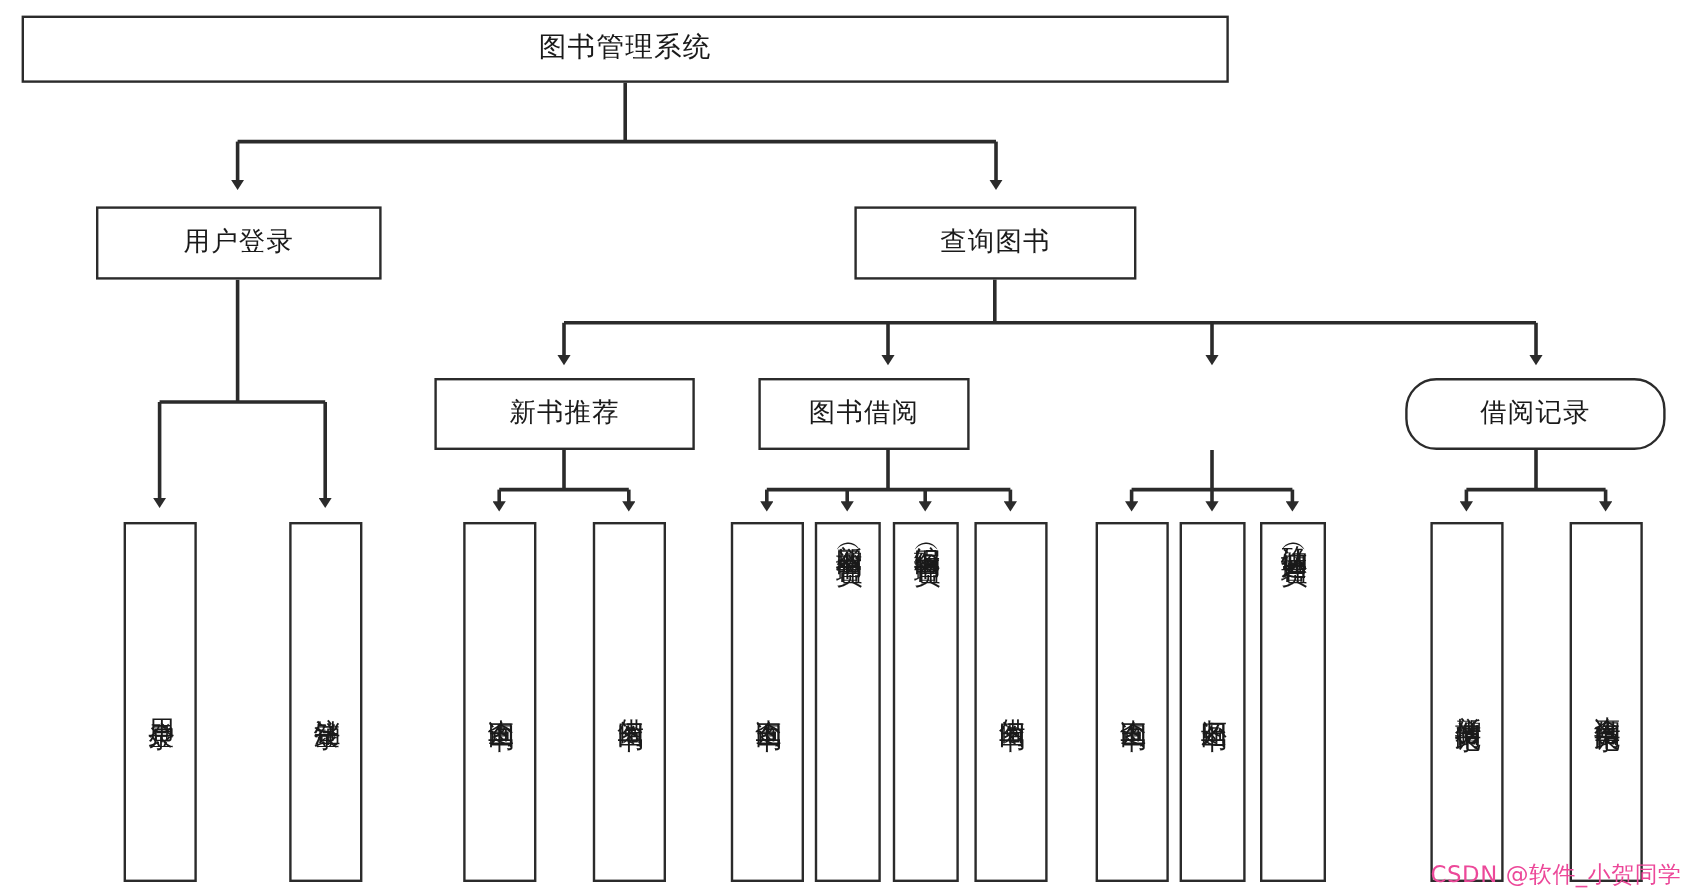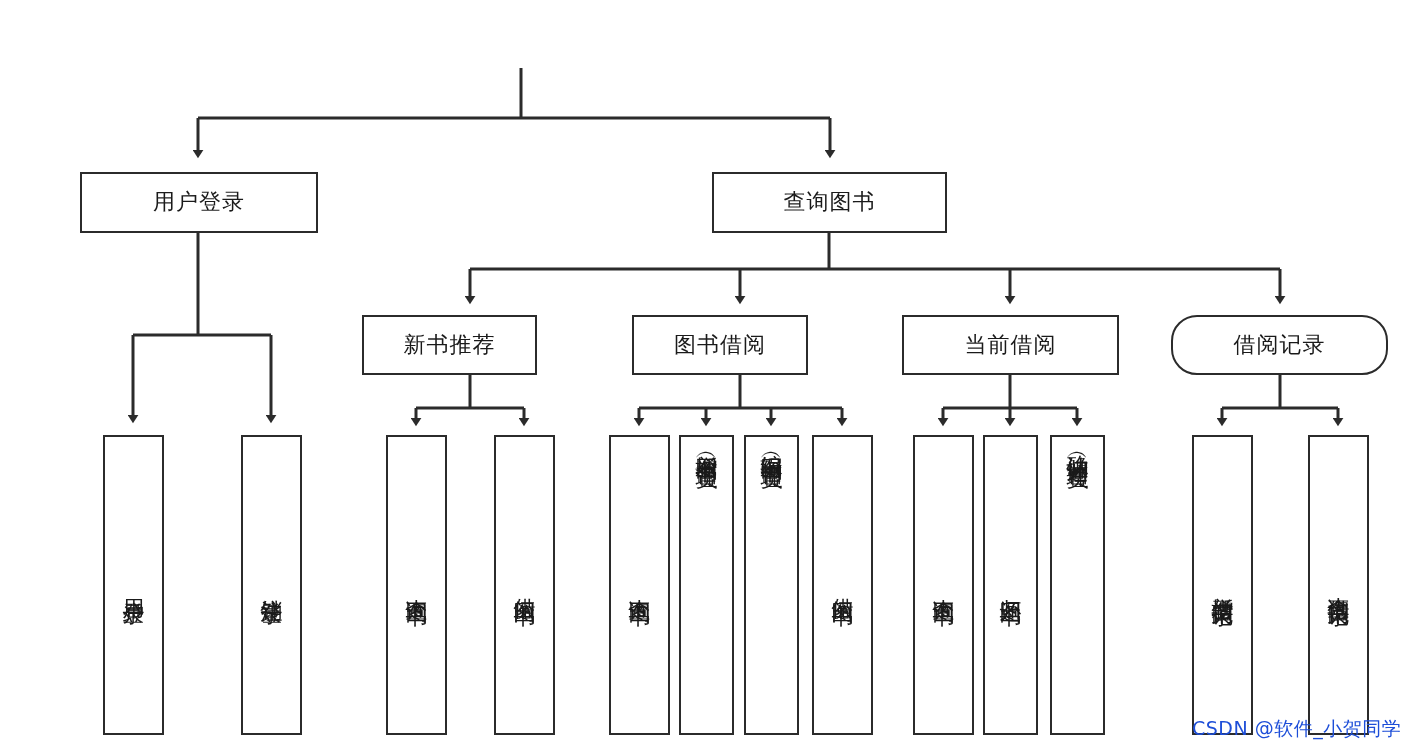--- a/index.html
+++ b/index.html
@@ -57,21 +57,21 @@
     letter-spacing: 2px;
     color: #1a1a1a;
     white-space: nowrap;
   }
   .node.v.center {
     align-items: center;
   }
   .watermark {
     position: absolute;
     font-size: 19px;
-    color: #1d4ed8;
+    color: #ec4899;
     letter-spacing: 0.5px;
     white-space: nowrap;
     font-family: "DejaVu Sans", "Liberation Sans", sans-serif;
   }
 </style>
 </head>
 <body>
 
 <div id="canvas">
 
@@ -121,40 +121,40 @@
       <path d="M1010,408 L1010,420" marker-end="url(#arrow)"></path>
       <path d="M1077,408 L1077,420" marker-end="url(#arrow)"></path>
 
       <path d="M1280,375 L1280,408"></path>
       <path d="M1222,408 L1338,408"></path>
       <path d="M1222,408 L1222,420" marker-end="url(#arrow)"></path>
       <path d="M1338,408 L1338,420" marker-end="url(#arrow)"></path>
     </g>
   </svg>
 
+  <div class="node h root" style="left:18px; top:13px; width:1006px; height:56px;">
+    <span>图书管理系统</span>
+  </div>
 
   <div class="node h" style="left:80px; top:172px; width:238px; height:61px;">
     <span>用户登录</span>
   </div>
 
   <div class="node h" style="left:712px; top:172px; width:235px; height:61px;">
     <span>查询图书</span>
   </div>
 
-  <div class="node h" style="left:362px; top:315px; width:175px; height:60px;">
+  <div class="node h" style="left:362px; top:315px; width:217px; height:60px;">
     <span>新书推荐</span>
   </div>
 
   <div class="node h" style="left:632px; top:315px; width:176px; height:60px;">
     <span>图书借阅</span>
   </div>
 
-  <div class="node h" style="left:902px; top:315px; width:217px; height:60px;">
-    <span>当前借阅</span>
-  </div>
 
   <div class="node h" style="left:1171px; top:315px; width:217px; height:60px;border-radius:26px;">
     <span>借阅记录</span>
   </div>
 
   <div class="node v center" style="left:103px; top:435px; width:61px; height:300px;">
     <span class="vtext">用户登录</span>
   </div>
 
   <div class="node v center" style="left:241px; top:435px; width:61px; height:300px;">

